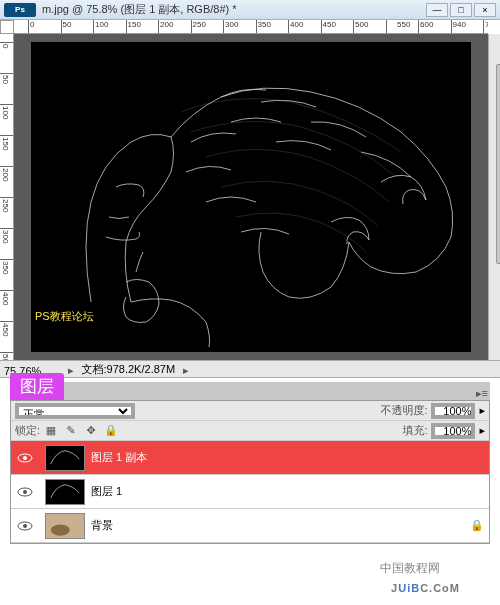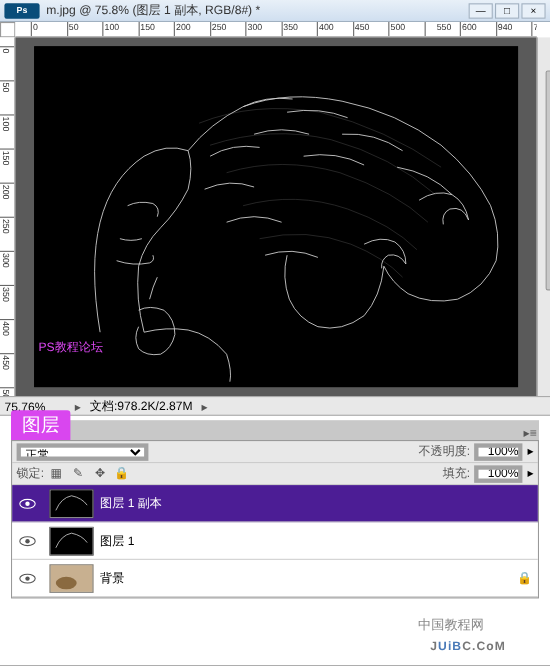--- a/index.html
+++ b/index.html
@@ -14,38 +14,38 @@
 .ruler-h .tick{position:absolute;top:0;width:1px;height:100%;border-left:1px solid #666;}
 .ruler-h .lbl{position:absolute;top:0;font-size:8px;color:#333;}
 .ruler-v{position:absolute;left:0;top:34px;width:14px;height:326px;background:#fff;border-right:1px solid #999;overflow:hidden;}
 .ruler-v .tick{position:absolute;left:0;height:1px;width:100%;border-top:1px solid #666;}
 .ruler-v .lbl{position:absolute;left:1px;font-size:8px;color:#333;writing-mode:vertical-rl;}
 .canvas-area{position:absolute;left:14px;top:34px;right:12px;height:326px;background:#5a5a5a;display:flex;align-items:center;justify-content:center;}
 .scrollbar-v{position:absolute;right:0;top:34px;width:12px;height:326px;background:#e8e8e8;border-left:1px solid #aaa;}
 .scrollbar-v .thumb{position:absolute;left:1px;top:30px;width:10px;height:200px;background:#c8c8c8;border:1px solid #999;border-radius:2px;}
 .image{width:440px;height:310px;background:#000;position:relative;overflow:hidden;}
 .image svg{width:100%;height:100%;}
-.watermark{position:absolute;left:4px;bottom:28px;color:#d946ef;font-size:13px;line-height:16px;text-shadow:0 0 2px #000;}
+.watermark{position:absolute;left:4px;bottom:28px;color:#fde047;font-size:13px;line-height:16px;text-shadow:0 0 2px #000;}
 .statusbar{position:absolute;left:0;top:360px;right:0;height:18px;background:#e8e8e8;border-top:1px solid #aaa;border-bottom:1px solid #aaa;display:flex;align-items:flex-end;padding:0 4px;gap:8px;}
 .statusbar .zoom{width:56px;}
 .statusbar .arrow{color:#555;}
 .panel-tabs{position:absolute;left:10px;top:382px;right:10px;height:18px;display:flex;align-items:flex-end;background:#c8c8c8;}
 .panel-tab{padding:2px 10px;background:#d946ef;color:#fff;font-size:17px;border-top-left-radius:3px;border-top-right-radius:3px;}
 .panel-tab-triangle{margin-left:auto;width:16px;color:#555;text-align:center;}
 .panel-body{position:absolute;left:10px;top:400px;right:10px;background:#e8e8e8;border:1px solid #999;}
 .panel-row{display:flex;align-items:center;height:20px;padding:0 4px;gap:4px;border-bottom:1px solid #ccc;}
 .panel-row select,.panel-row input{height:16px;font-size:11px;border:4px solid #a3a3a3;background:#fff;}
 .blendmode{width:120px;}
 .opacity-val{width:44px;text-align:right;}
 .lbl-gray{color:#555;}
 .lock-icons{display:flex;gap:6px;align-items:center;}
 .lock-icons span{width:14px;height:14px;display:flex;align-items:center;justify-content:center;color:#555;}
 .layers{max-height:150px;overflow:auto;}
 .layer-row{display:flex;align-items:center;height:34px;border-bottom:1px solid #ccc;background:#fff;}
-.layer-row.selected{background:#4c1d95;color:#fff;}
+.layer-row.selected{background:#ef4444;color:#fff;}
 .eye{width:28px;display:flex;align-items:center;justify-content:center;}
 .eye svg{width:16px;height:10px;}
 .thumb{width:40px;height:26px;margin:0 6px;background:#000;border:1px solid #888;display:flex;align-items:center;justify-content:center;overflow:hidden;}
 .thumb.bg{background:#d4c0a0;}
 .layer-name{flex:1;}
 .layer-lock{width:24px;text-align:center;}
 .footer-watermark{position:absolute;right:40px;bottom:8px;color:#777;font-size:20px;font-weight:bold;letter-spacing:1px;}
 .footer-watermark .blue{color:#4a7ab8;}
 .cn-watermark{position:absolute;right:60px;bottom:28px;color:#888;font-size:12px;}
 </style>

